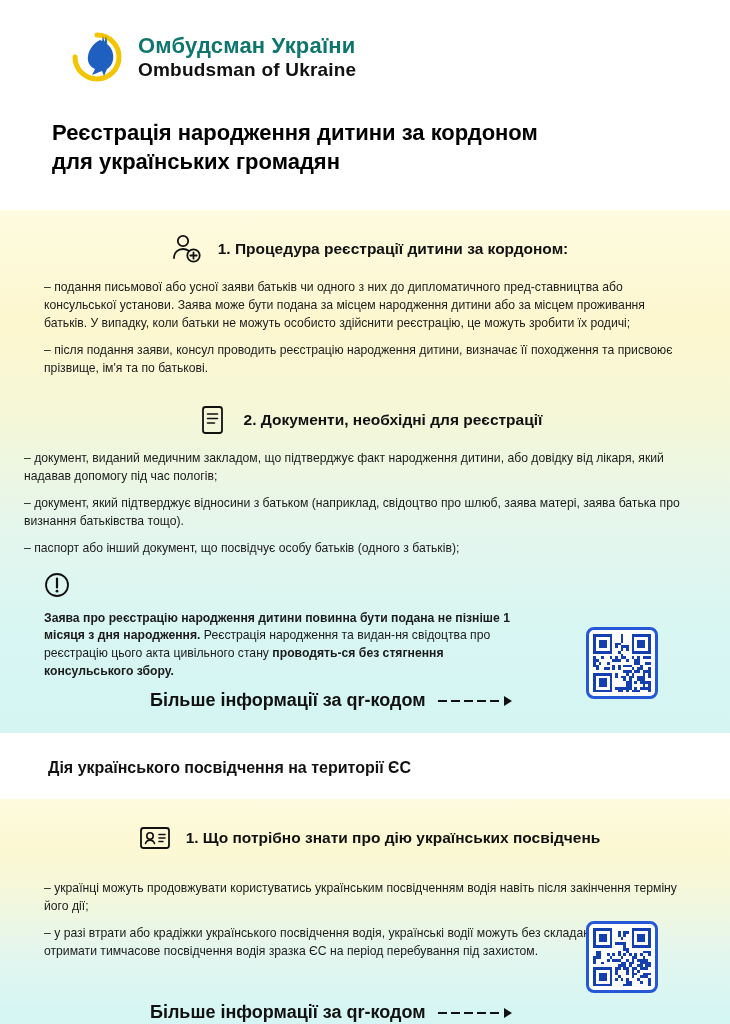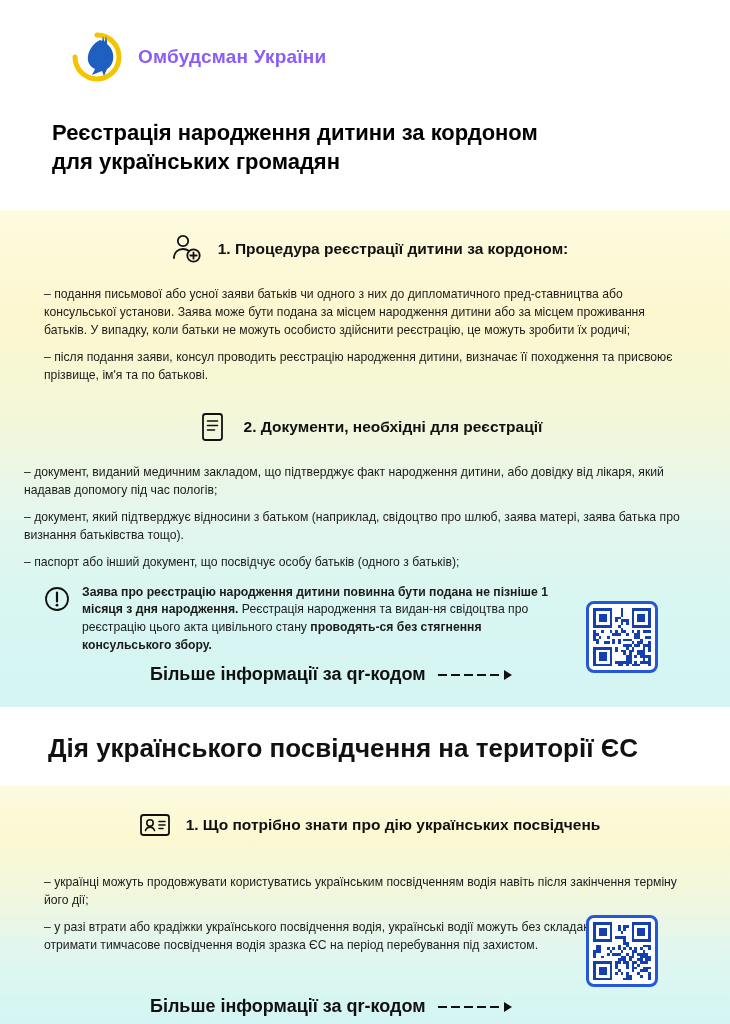--- a/index.html
+++ b/index.html
@@ -23,24 +23,24 @@
   }
   .logo-mark {
     width: 54px;
     height: 54px;
     position: relative;
     flex: 0 0 auto;
   }
   .logo-mark svg { display: block; }
   .logo-text { line-height: 1.15; }
   .logo-text .ua {
-    font-size: 19px;
+    font-size: 22px;
     font-weight: 700;
     letter-spacing: .2px;
-    color: #8b5cf6;
+    color: #0f766e;
   }
   .logo-text .en {
     font-size: 19px;
     font-weight: 700;
     letter-spacing: .2px;
     color: #111;
   }
 
   
   .main-title {
@@ -84,29 +84,30 @@
     font-weight: 700;
     color: #111;
   }
 
   .sec-body {
     padding: 0 44px 16px 44px;
     font-size: 12.2px;
     line-height: 1.48;
     color: #1b1b1b;
   }
-  .sec-body p { margin: 7px 0 9px 0; }
+  .sec-body p { margin: 0 0 9px 0; }
   .sec-body p:last-child { margin-bottom: 0; }
 
   
   .note {
     display: flex;
     gap: 12px;
     padding: 6px 44px 0 44px;
     align-items: flex-start;
+    flex-direction: column;
   }
   .note-icon { flex: 0 0 auto; width: 26px; height: 26px; margin-top: 2px;}
   .note-text {
     font-size: 12.2px;
     line-height: 1.45;
     color: #1b1b1b;
     max-width: 470px;
   }
   .note-text b { font-weight: 700; }
 
@@ -154,39 +155,40 @@
     border-left: 8px solid #111;
     border-top: 5px solid transparent;
     border-bottom: 5px solid transparent;
     margin-left: 1px;
   }
 
   
   .divider-title {
     margin: 26px 0 0 0;
     padding: 0 40px 0 48px;
-    font-size: 26px;
+    font-size: 16px;
     font-weight: 700;
     color: #111;
   }
 </style>
 </head>
 <body>
 
 <div class="header">
   <div class="logo-mark">
     <svg width="54" height="54" viewBox="0 0 54 54">
       <path d="M5 27a22 22 0 1 0 22-22" fill="none" stroke="#f5c400" stroke-width="5" stroke-linecap="round"></path>
       <path d="M27 5a22 22 0 0 1 0 44" fill="none" stroke="#1f5fbf" stroke-width="5" stroke-linecap="round" opacity="0"></path>
       <path d="M30 10c-6 3-11 9-12 16-1 6 2 11 7 13l-3 6 10-4 2 5 3-7c5-3 7-9 6-15-1-6-5-11-13-14z" fill="#1f5fbf"></path>
       <path d="M33 6l1.5 6 1.5-6 1.3 7-2.8 3-2.8-3z" fill="#1f5fbf"></path>
     </svg>
   </div>
   <div class="logo-text">
     <div class="ua">Омбудсман України</div>
+    <div class="en">Ombudsman of Ukraine</div>
   </div>
 </div>
 
 <div class="main-title" style="white-space:pre-line">Реєстрація народження дитини за кордоном
 для українських громадян</div>
 
 <div class="panel panel-a">
 
   <div class="sec-head">
     <span class="sec-icon">

